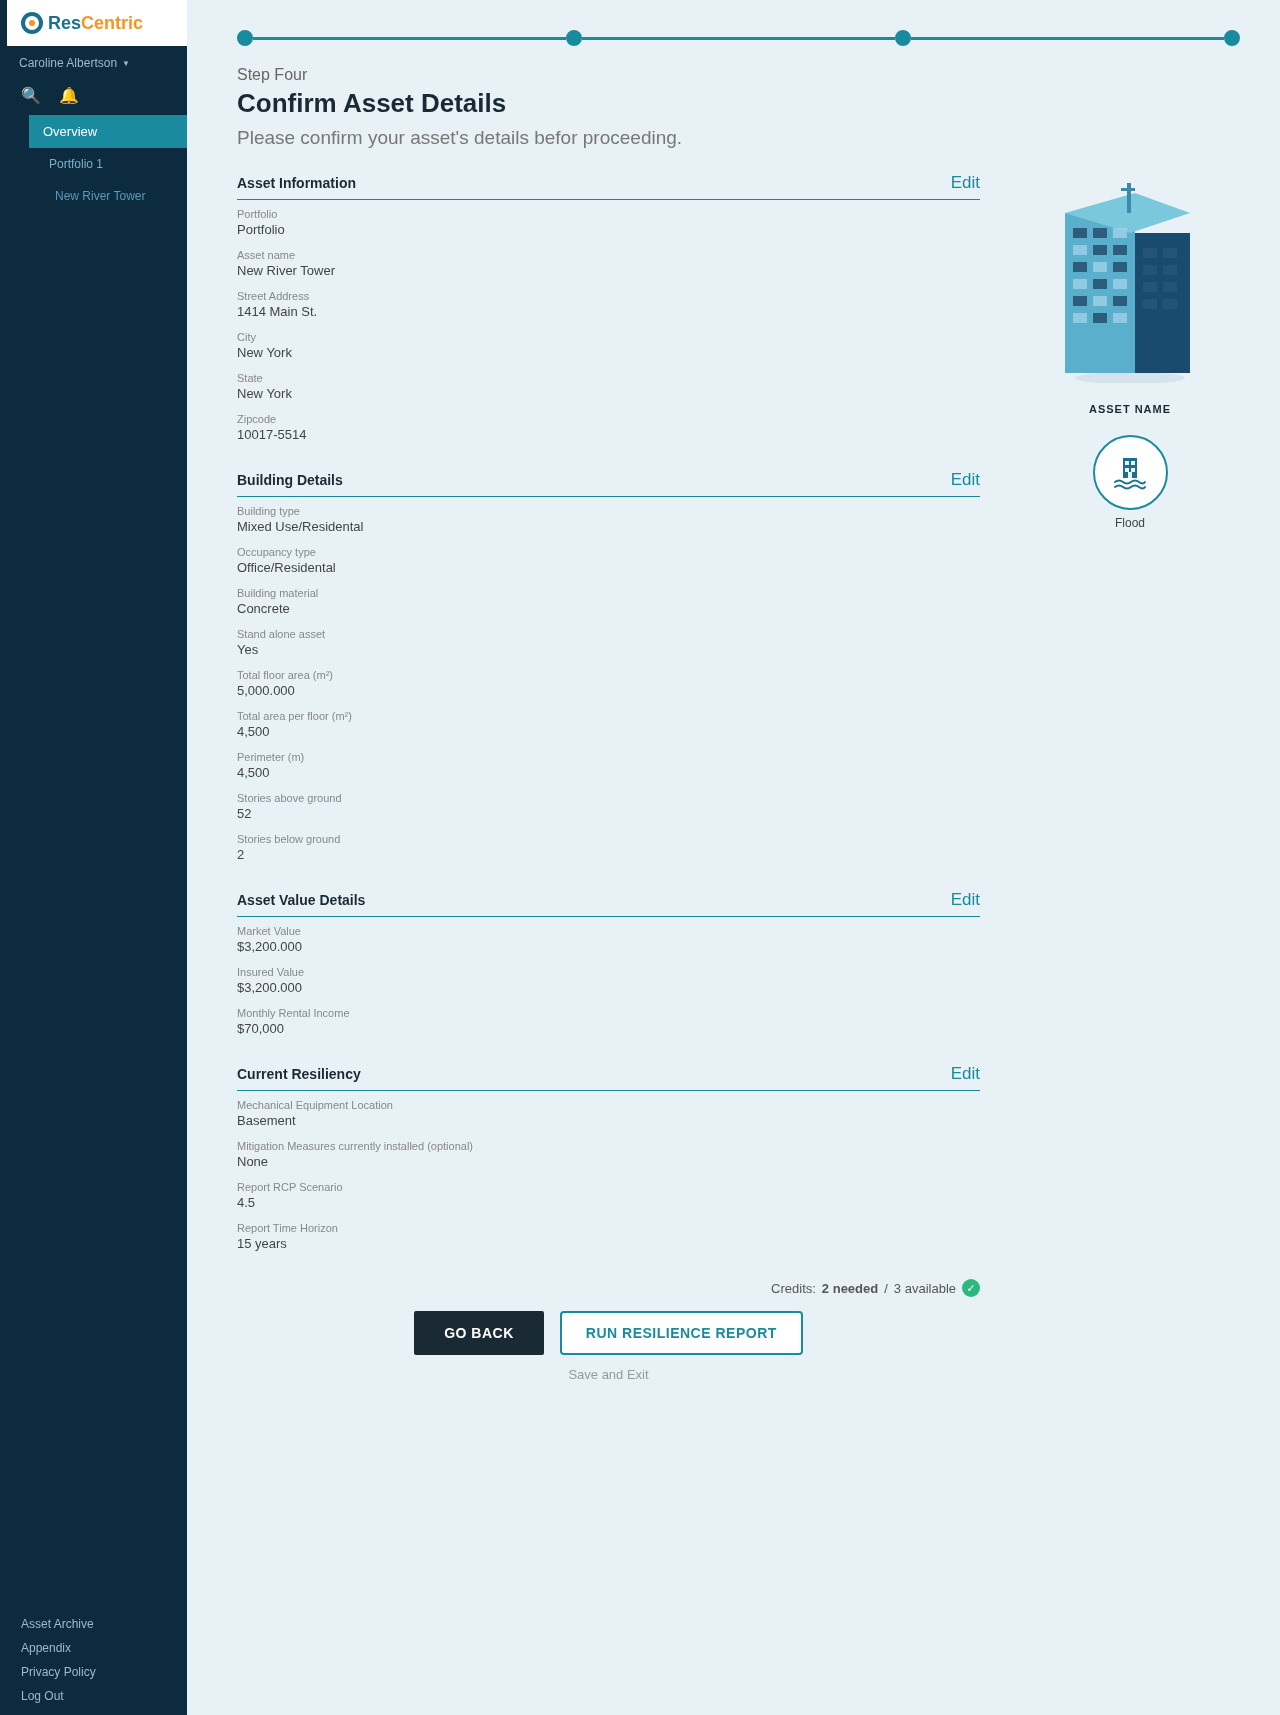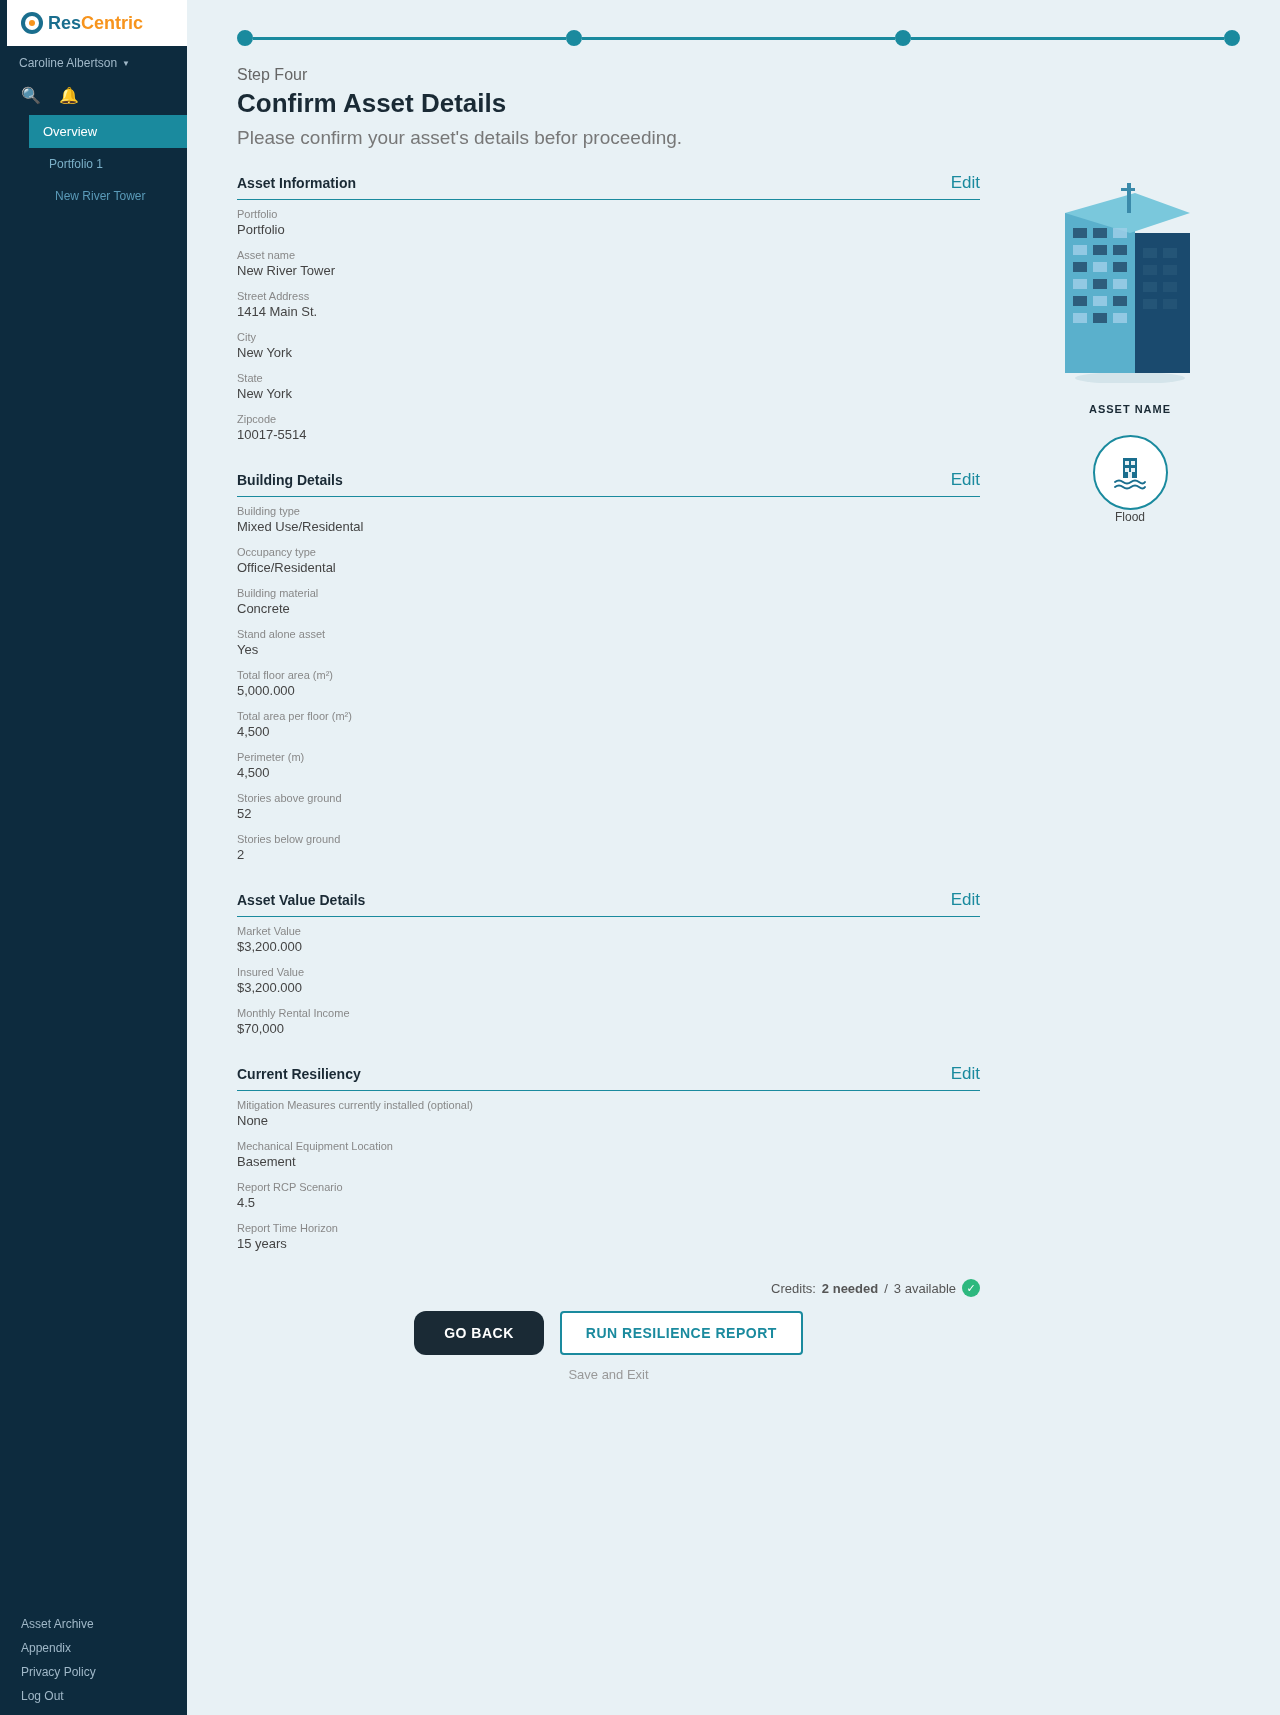--- a/index.html
+++ b/index.html
@@ -141,20 +141,21 @@
       color: #1a2a35;
       letter-spacing: 1px;
       text-align: center;
     }
 
     
     .flood-icon-container {
       display: flex;
       flex-direction: column;
       align-items: center;
+      gap: 6px;
     }
     .flood-circle {
       width: 75px; height: 75px;
       border-radius: 50%;
       border: 2px solid #1a8a9e;
       background: #fff;
       display: flex;
       align-items: center;
       justify-content: center;
     }
@@ -186,21 +187,21 @@
       gap: 16px;
       margin-bottom: 12px;
     }
     .btn-back {
       background: #1a2a35;
       color: #fff;
       border: none;
       padding: 12px 30px;
       font-size: 14px;
       font-weight: 600;
-      border-radius: 12px;
+      border-radius: 2px;
       cursor: pointer;
       letter-spacing: 0.5px;
     }
     .btn-run {
       background: #fff;
       color: #1a8a9e;
       border: 2px solid #1a8a9e;
       padding: 12px 24px;
       font-size: 14px;
       font-weight: 600;
@@ -370,26 +371,26 @@
           <div class="field-value">$70,000</div>
         </div>
       </div>
 
       <div class="section">
         <div class="section-header">
           <span class="section-title">Current Resiliency</span>
           <a class="edit-link">Edit</a>
         </div>
         <div class="field">
+          <div class="field-label">Mechanical Equipment Location</div>
+          <div class="field-value">Basement</div>
+        </div>
+        <div class="field">
           <div class="field-label">Mitigation Measures currently installed (optional)</div>
           <div class="field-value">None</div>
-        </div>
-        <div class="field">
-          <div class="field-label">Mechanical Equipment Location</div>
-          <div class="field-value">Basement</div>
         </div>
         <div class="field">
           <div class="field-label">Report RCP Scenario</div>
           <div class="field-value">4.5</div>
         </div>
         <div class="field">
           <div class="field-label">Report Time Horizon</div>
           <div class="field-value">15 years</div>
         </div>
       </div>

